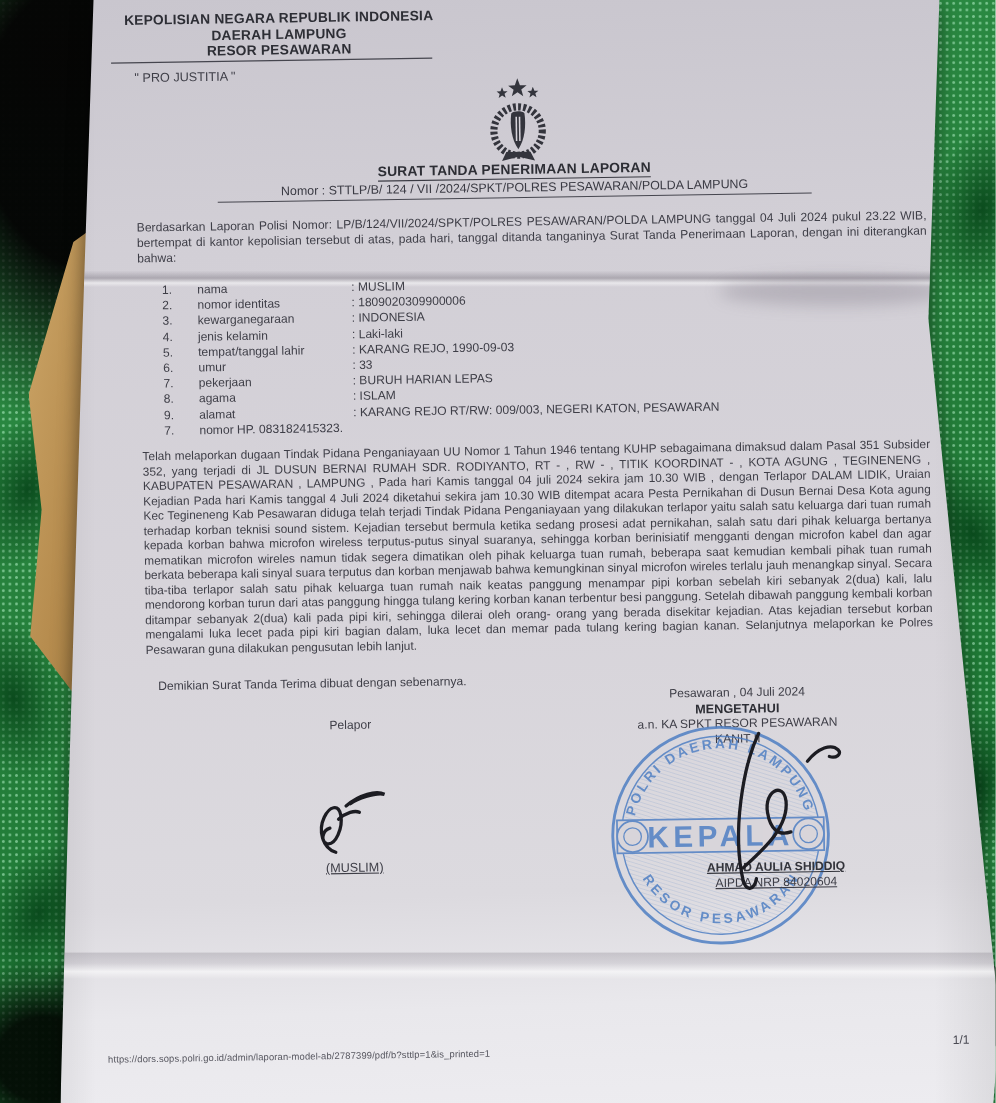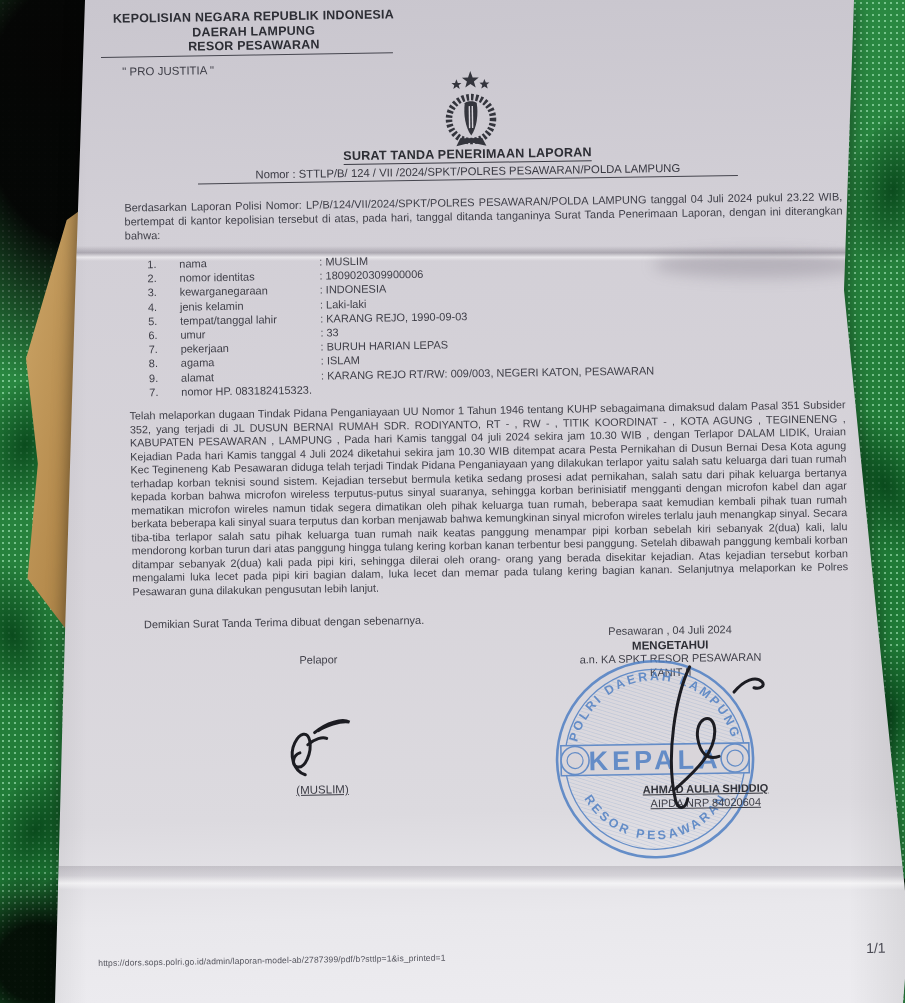--- a/index.html
+++ b/index.html
@@ -68,21 +68,21 @@
   .sig-left{left:218px;top:708px;}
   .muslim{left:210px;top:781px;width:110px;text-align:center;text-decoration:underline;font-size:11.5px;}
   .official{left:455px;top:627px;width:320px;line-height:13.5px;}
   .official .ack{font-size:11.5px;margin-top:1px;}
   .stamp{left:496px;top:660px;opacity:0.82;}
   .name-block{left:508px;top:785px;width:280px;text-align:center;line-height:14px;z-index:5;}
   .name-block .nm{text-decoration:underline;font-weight:bold;color:#33343b;}
   .name-block .rk{text-decoration:underline;}
   .sig-right{left:538px;top:664px;z-index:6;}
   .footer-url{left:38px;top:952px;font-size:8.6px;color:#55555e;letter-spacing:0.1px;}
-  .page-ind{left:806px;top:946px;font-size:14px;color:#4a4a53;}
+  .page-ind{left:806px;top:946px;font-size:11px;color:#4a4a53;}
 </style>
 </head>
 <body>
 
 <div class="leaf" style="left:-25px;top:370px;width:100px;height:150px;transform:rotate(22deg);"></div>
 <div class="leaf" style="left:-35px;top:560px;width:95px;height:150px;transform:rotate(-16deg);"></div>
 <div class="leaf" style="left:-10px;top:760px;width:90px;height:140px;transform:rotate(30deg);"></div>
 <div class="leaf" style="left:845px;top:110px;width:95px;height:160px;transform:rotate(12deg);"></div>
 <div class="leaf" style="left:840px;top:410px;width:90px;height:150px;transform:rotate(-24deg);"></div>
 <div class="leaf" style="left:848px;top:640px;width:85px;height:150px;transform:rotate(16deg);"></div>

